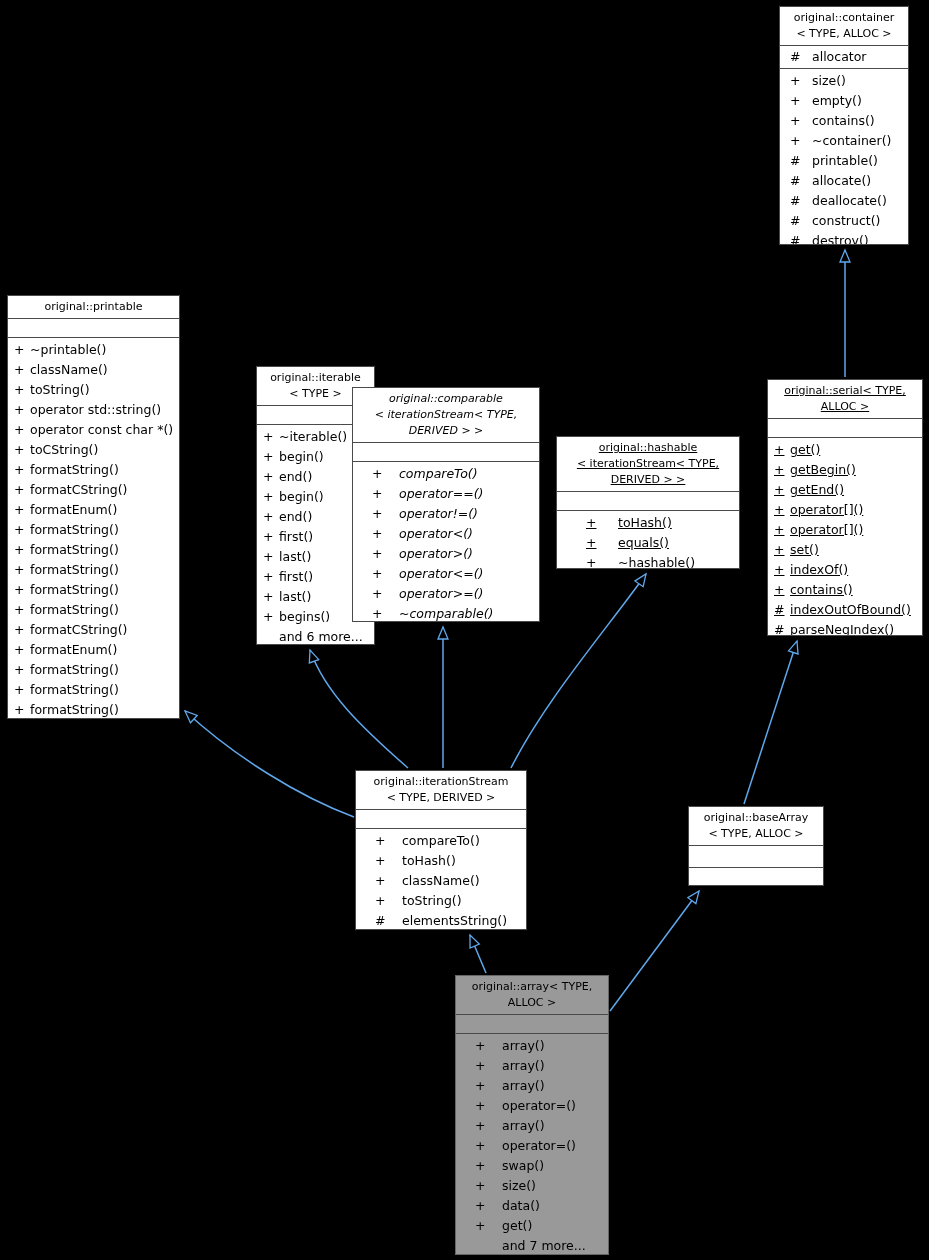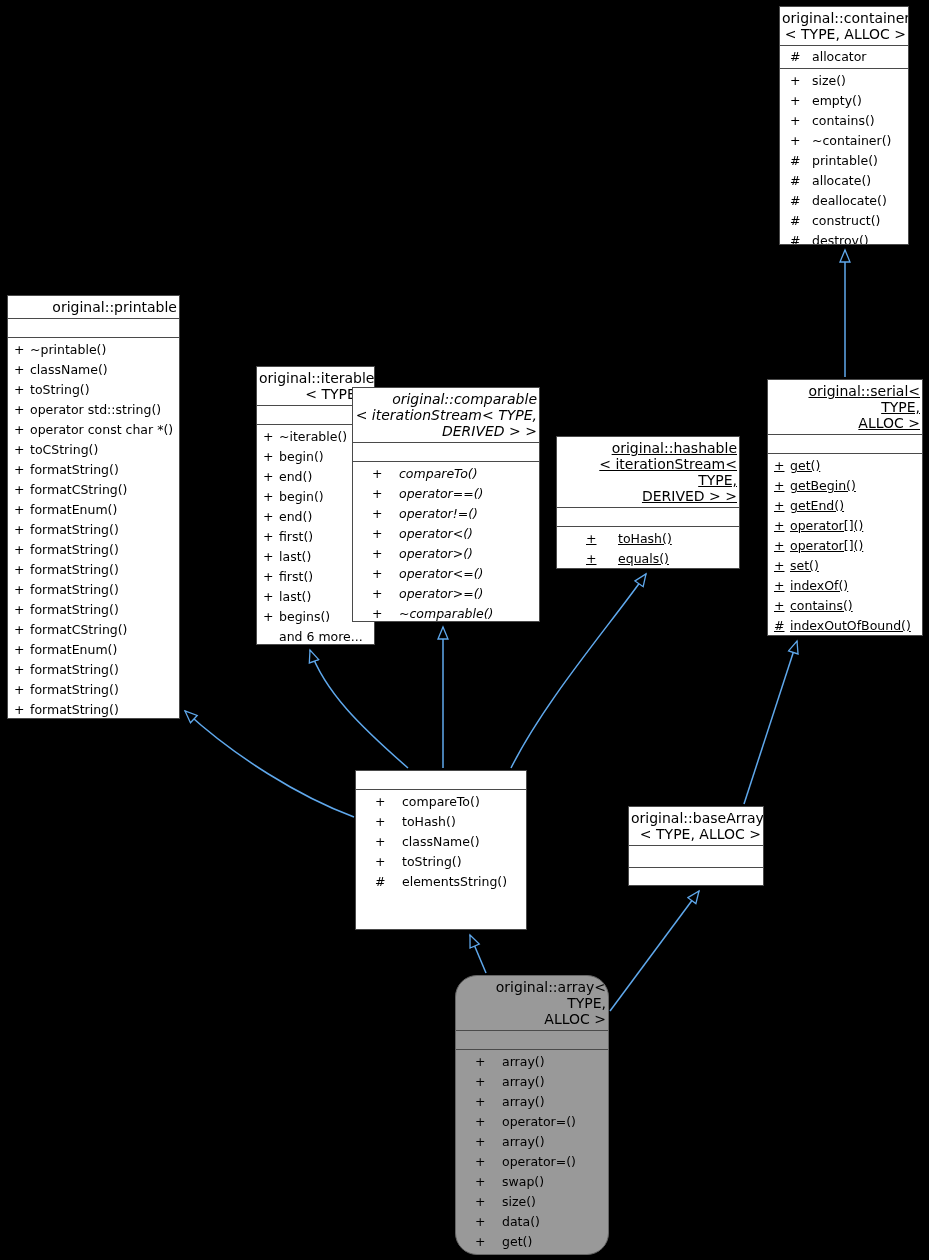--- a/index.html
+++ b/index.html
@@ -10,43 +10,43 @@
     width:929px;height:1260px;position:relative;background:var(--bg);
     font-family:"DejaVu Sans", sans-serif;overflow:hidden;
   }
   #edges{position:absolute;left:0;top:0;pointer-events:none;}
   .cbox{
     position:absolute;background:var(--fill);border:1px solid var(--bc);
     color:var(--txt);overflow:hidden;box-sizing:border-box;
   }
   .cbox.hl{background:var(--hl);border-color:#666;}
   .title{
-    font-size:14px;line-height:16px;padding:3px 2px;text-align:right;
+    font-size:11px;line-height:16px;padding:3px 2px;text-align:center;
     white-space:pre-line;border-bottom:1px solid var(--bc);
   }
   .attrs{min-height:16px;padding:1px 0;border-bottom:1px solid var(--bc);}
   .methods{padding:2px 0;}
   .attrs.tall{min-height:19px;}
   .methods.tall{min-height:21px;}
   .row{height:20px;line-height:20px;font-size:12.5px;display:flex;white-space:nowrap;}
   .sign{display:inline-block;text-align:left;flex:0 0 auto;}
   .in-sm{padding-left:6px;}  .in-sm .sign{width:16px;}
   .in-md{padding-left:10px;} .in-md .sign{width:22px;}
   .in-lg{padding-left:19px;} .in-lg .sign{width:27px;}
   .in-xl{padding-left:29px;} .in-xl .sign{width:32px;}
   
   #box-container{left:779px;top:6px;width:130px;height:239px;}
   #box-printable{left:7px;top:295px;width:173px;height:424px;}
   #box-iterable{left:208px;top:366px;width:119px;height:279px;margin-left:48px;}
   #box-comparable{left:352px;top:387px;width:188px;height:235px;font-style:italic;}
   #box-hashable{left:556px;top:436px;width:184px;height:133px;text-decoration:underline;}
   #box-serial{left:767px;top:379px;width:156px;height:257px;text-decoration:underline;}
   #box-iterationstream{left:355px;top:770px;width:172px;height:160px;}
-  #box-basearray{left:628px;top:806px;width:136px;height:80px;}
-  #box-array{left:455px;top:975px;width:154px;height:280px;border-radius:22px;}
+  #box-basearray{left:688px;top:806px;width:136px;height:80px;}
+  #box-array{left:455px;top:975px;width:154px;height:280px;}
   .epath{stroke:var(--edge);stroke-width:1.5;fill:none;}
 </style>
 </head>
 <body>
 
 <svg id="edges" width="929" height="1260" viewBox="0 0 929 1260">
   <defs>
     <marker id="ah" markerUnits="userSpaceOnUse" markerWidth="15" markerHeight="13" refX="13" refY="6" orient="auto">
       <path d="M1,1 L13,6 L1,11 Z" style="fill:var(--bg);stroke:var(--edge);stroke-width:1.3"></path>
     </marker>
@@ -349,20 +349,22 @@
         <span>indexOutOfBound()</span>
       </div>
       <div class="row">
         <span class="sign">#</span>
         <span>parseNegIndex()</span>
       </div>
     </div>
 </div>
 
 <div id="box-iterationstream" class="cbox">
+  <div class="title">original::iterationStream
+&lt; TYPE, DERIVED &gt;</div>
   <div class="attrs in-lg"></div>
   <div class="methods in-lg">
       <div class="row">
         <span class="sign">+</span>
         <span>compareTo()</span>
       </div>
       <div class="row">
         <span class="sign">+</span>
         <span>toHash()</span>
       </div>

